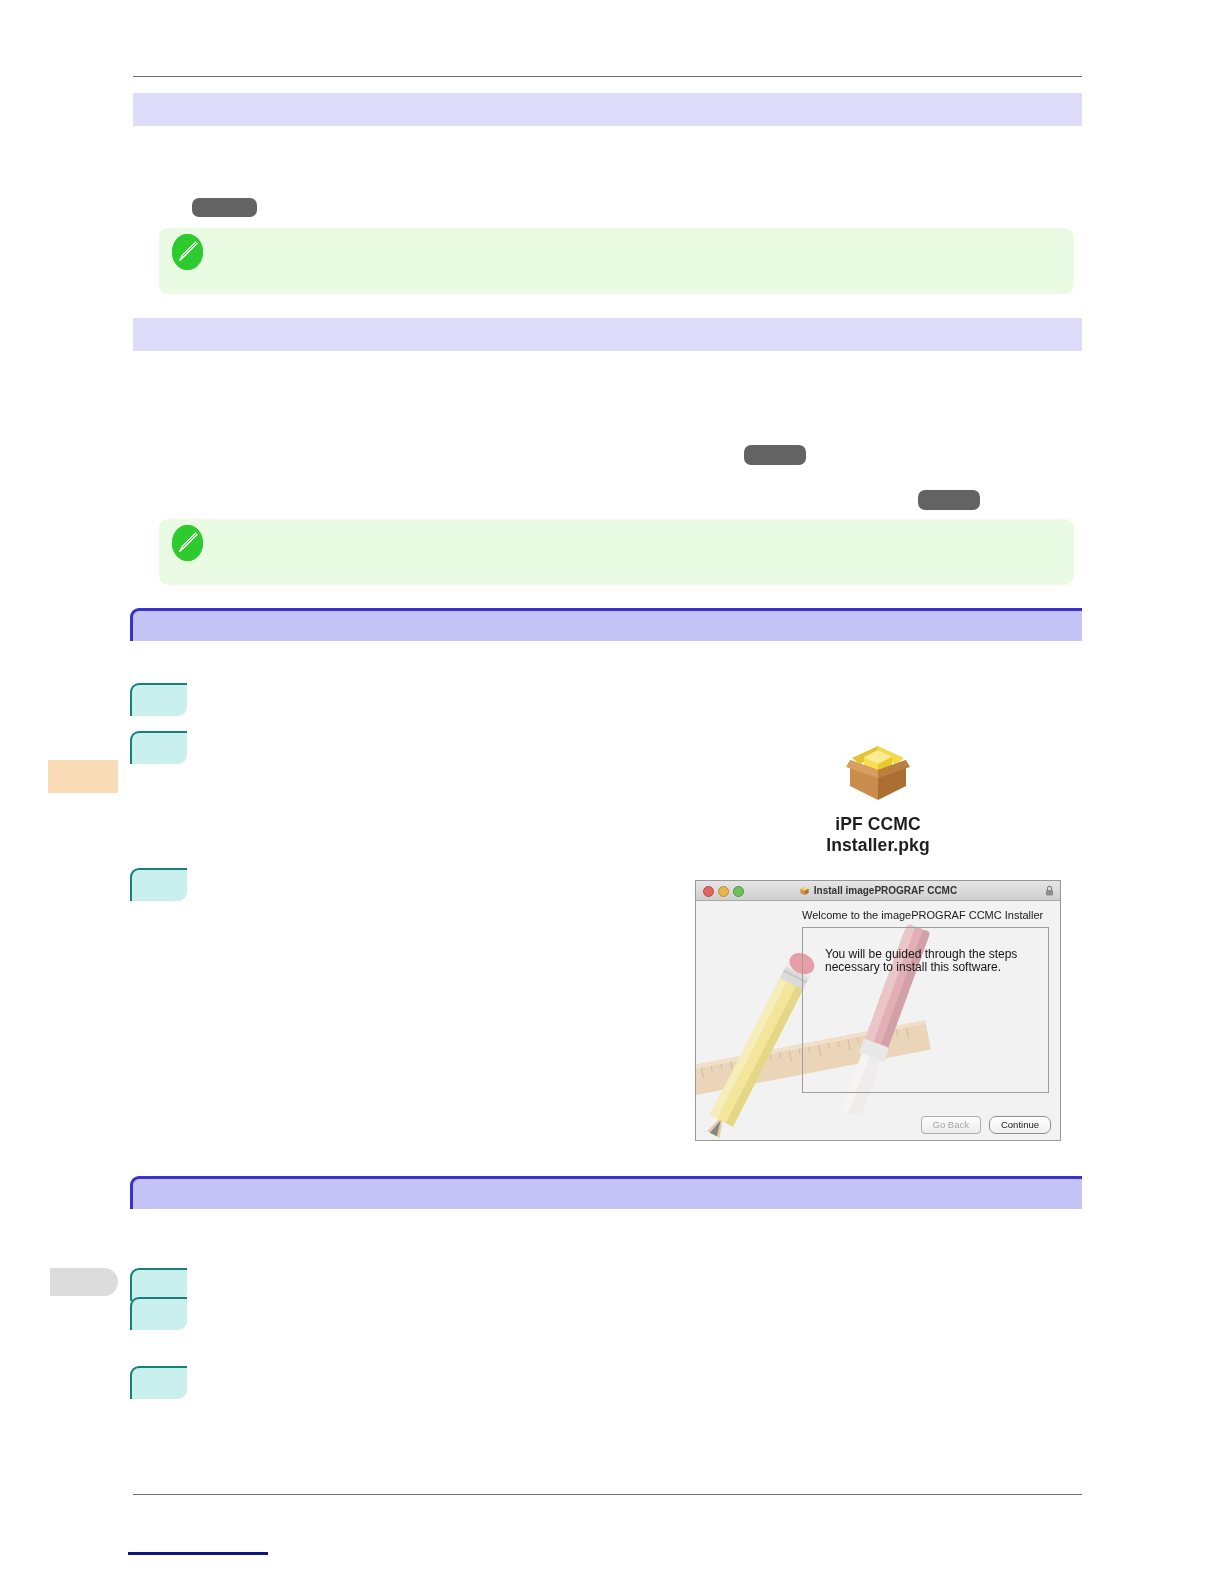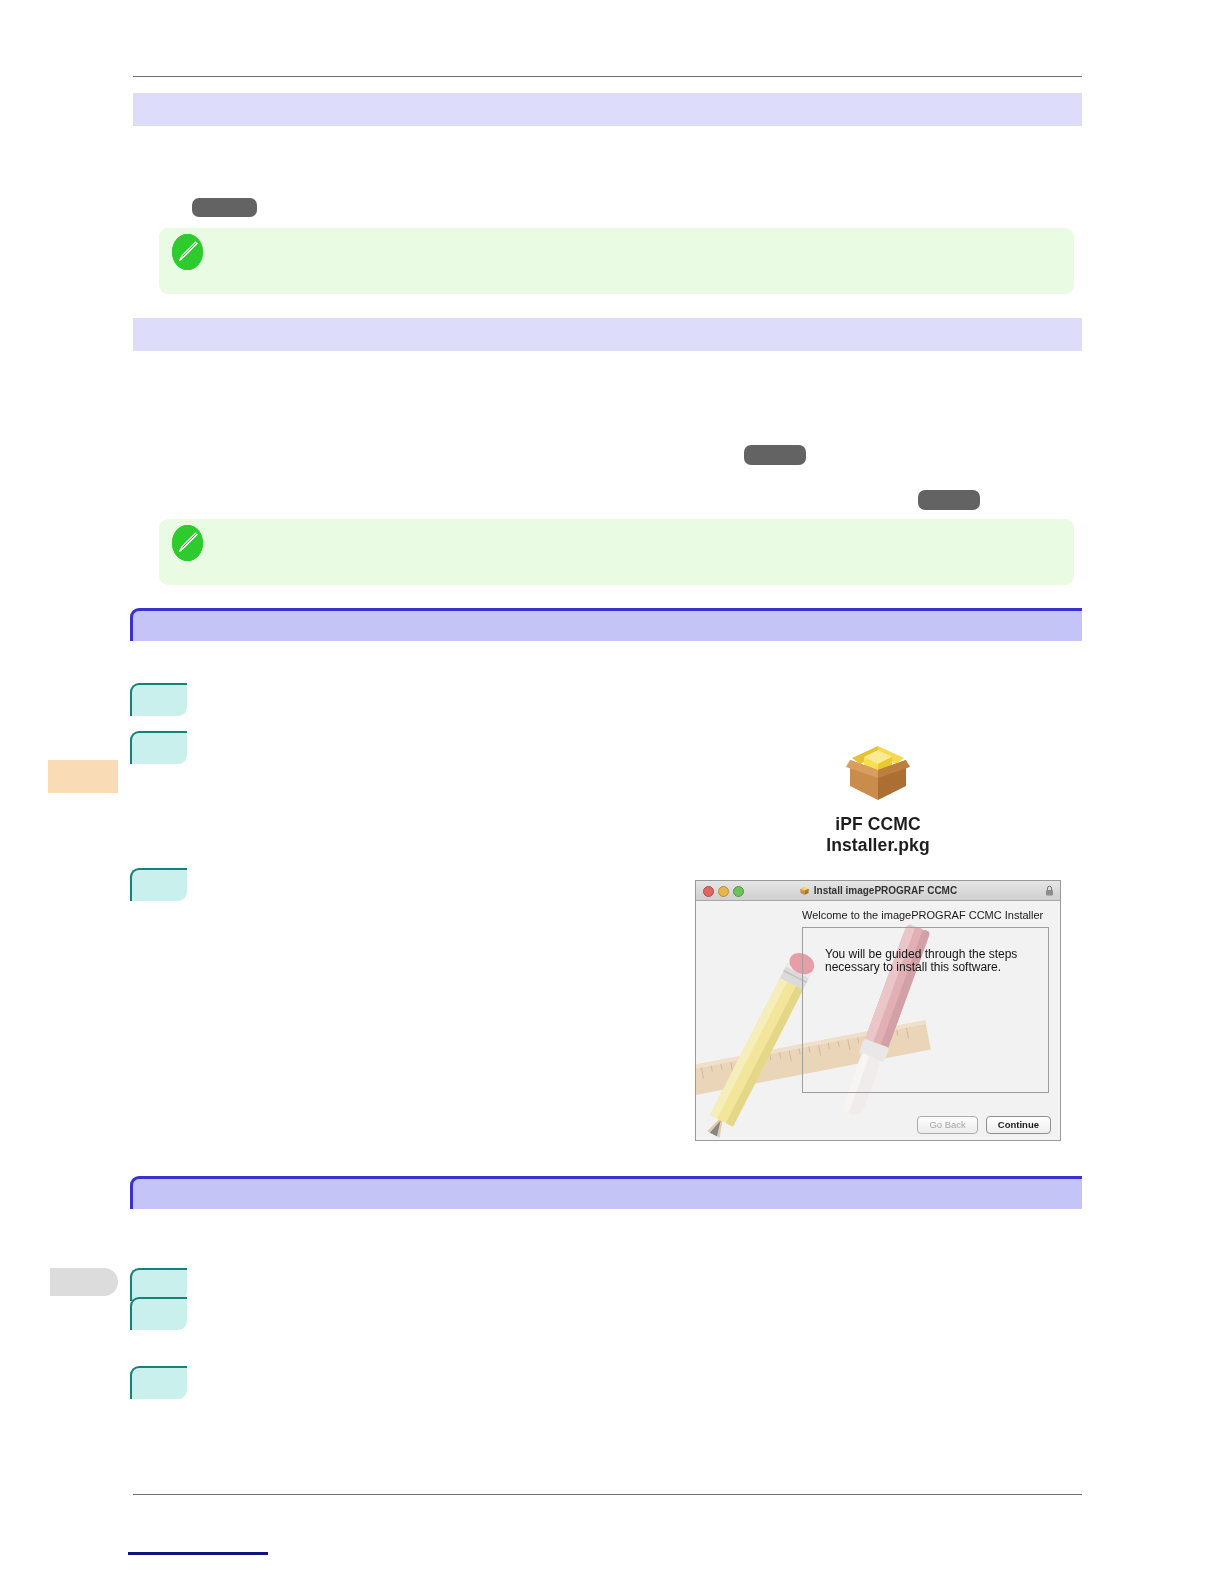--- a/index.html
+++ b/index.html
@@ -275,23 +275,24 @@
     padding: 2px 11px;
     border-radius: 4px;
     border: 1px solid #acacac;
     background: linear-gradient(#fdfdfd, #ececec);
     color: #1a1a1a;
     line-height: 12px;
     white-space: nowrap;
   }
   .mac-btn.disabled { color: #a6a6a6; }
   .mac-btn.default {
-    font-weight: bold;
+    font-weight: normal;
     border-color: #8f8f8f;
     background: linear-gradient(#ffffff, #eeeeee);
+    border-radius: 7px;
   }
 </style>
 </head>
 <body>
 
 <div class="rule-top"></div>
 <div class="rule-bottom"></div>
 <div class="footer-link-redaction"></div>
 
 <div class="subhead-bar sb1"></div>

